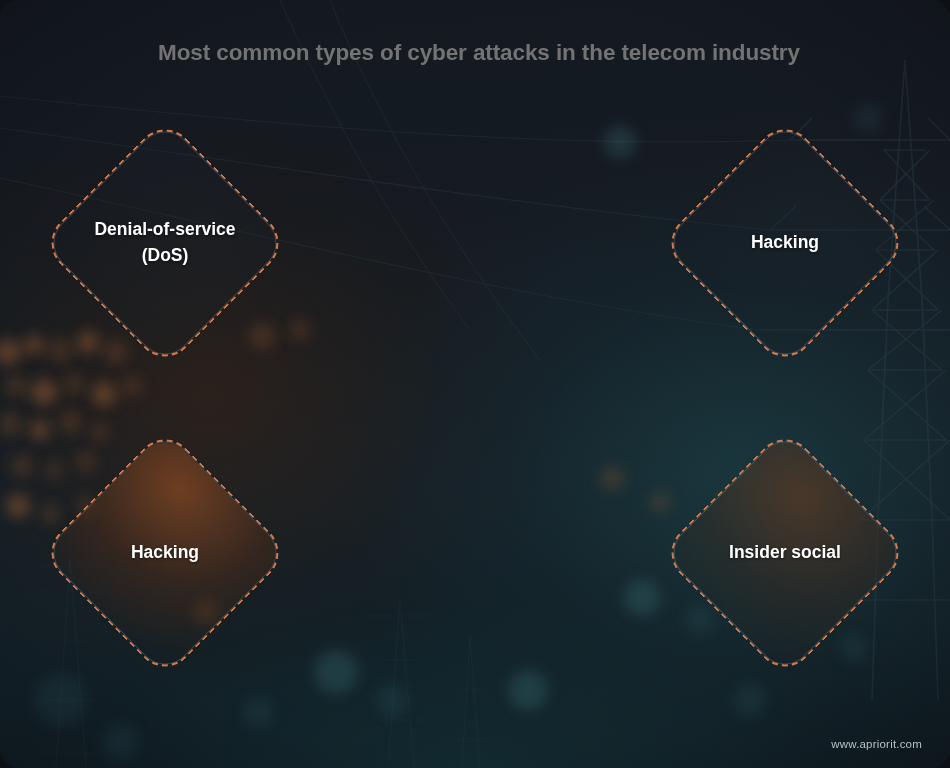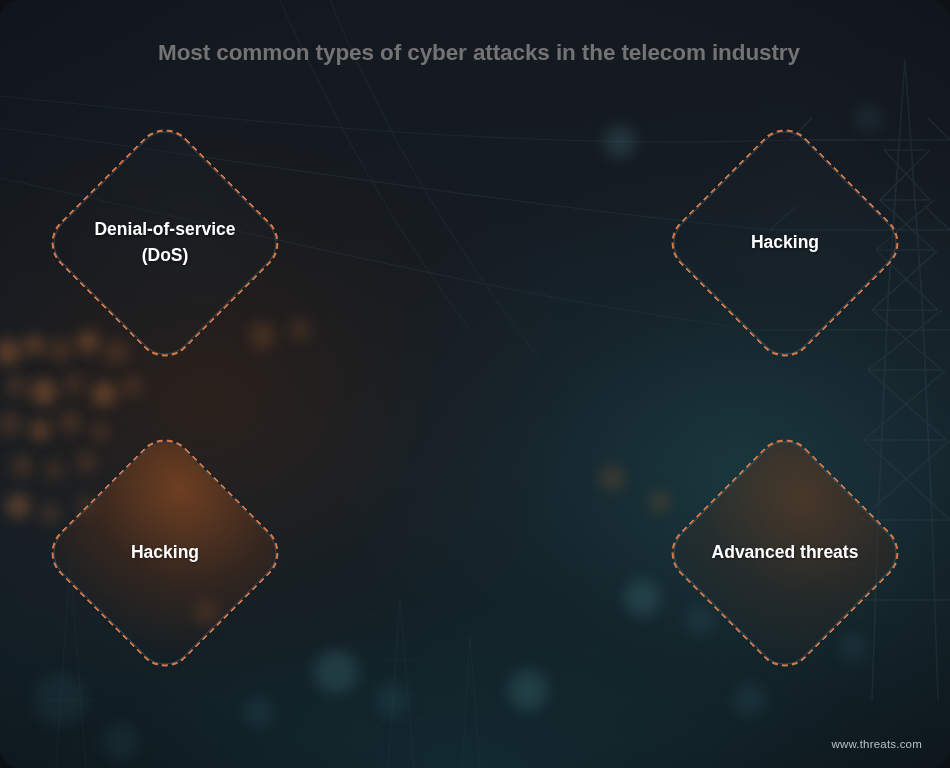--- a/index.html
+++ b/index.html
@@ -265,19 +265,19 @@
         <div class="diamond-label">Hacking</div>
       </div>
       <div class="diamond glow-strong" style="left: 165px; top: 553px;">
         <div class="diamond-fill"></div>
         <div class="diamond-shape"></div>
         <div class="diamond-label">Hacking</div>
       </div>
       <div class="diamond glow-med" style="left: 785px; top: 553px;">
         <div class="diamond-fill"></div>
         <div class="diamond-shape"></div>
-        <div class="diamond-label">Advanced threats</div>
+        <div class="diamond-label">Insider social</div>
       </div>
     </div>
 
-  <div id="watermark">www.threats.com</div>
+  <div id="watermark">www.apriorit.com</div>
 
 </div>
 
 </body></html>

